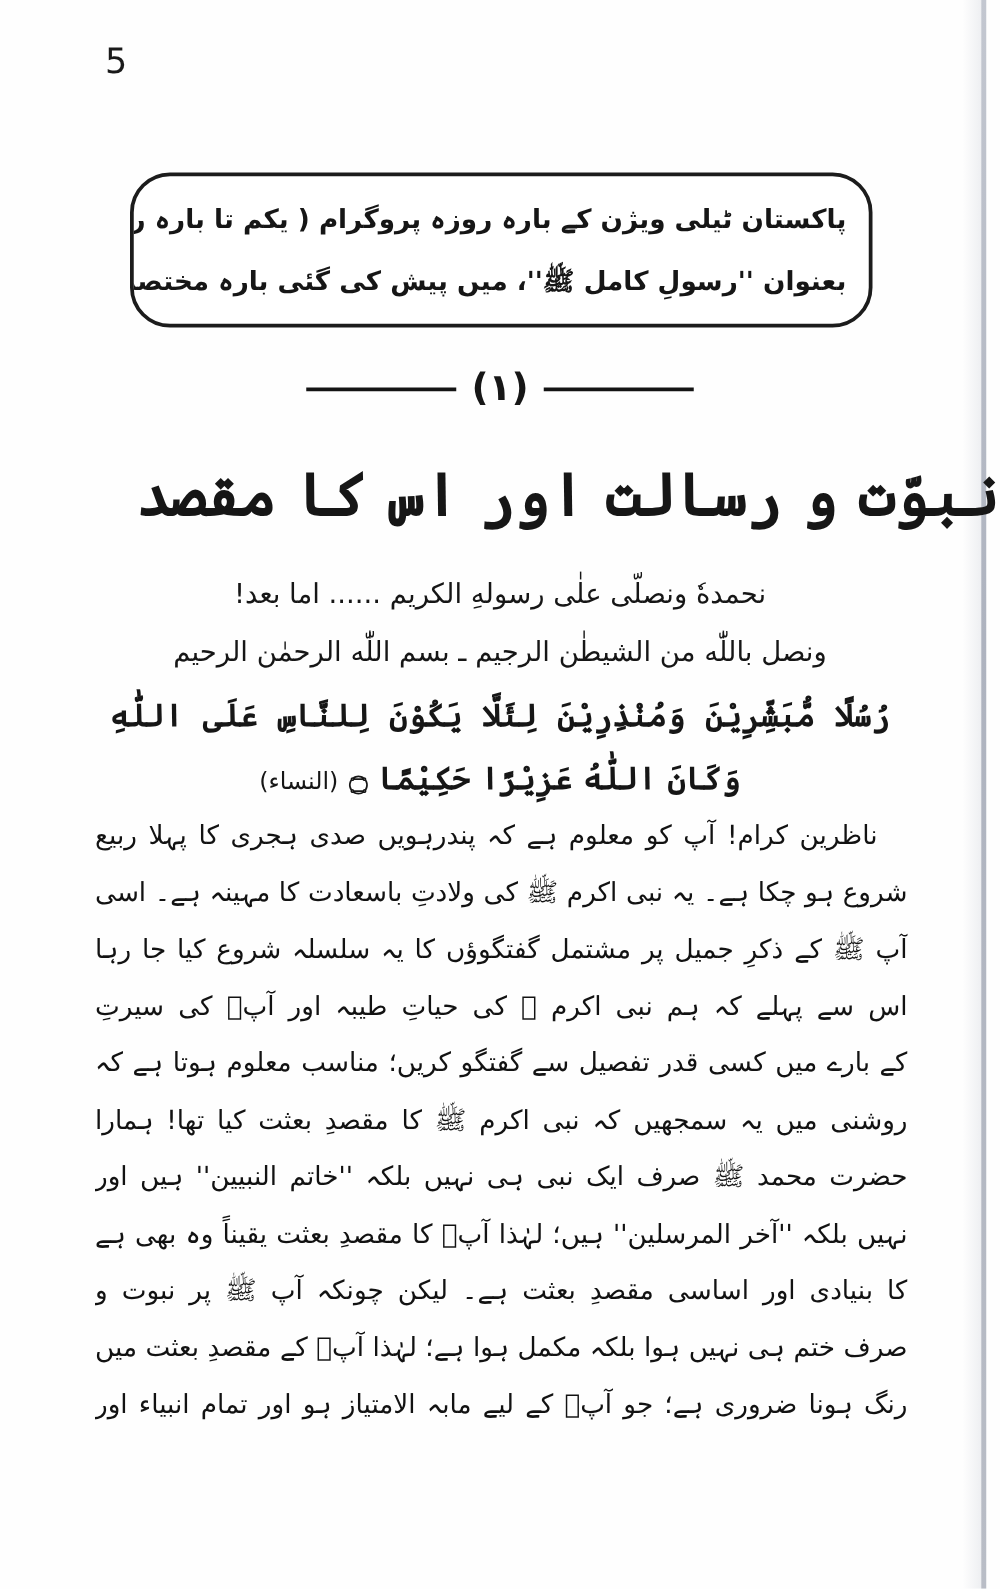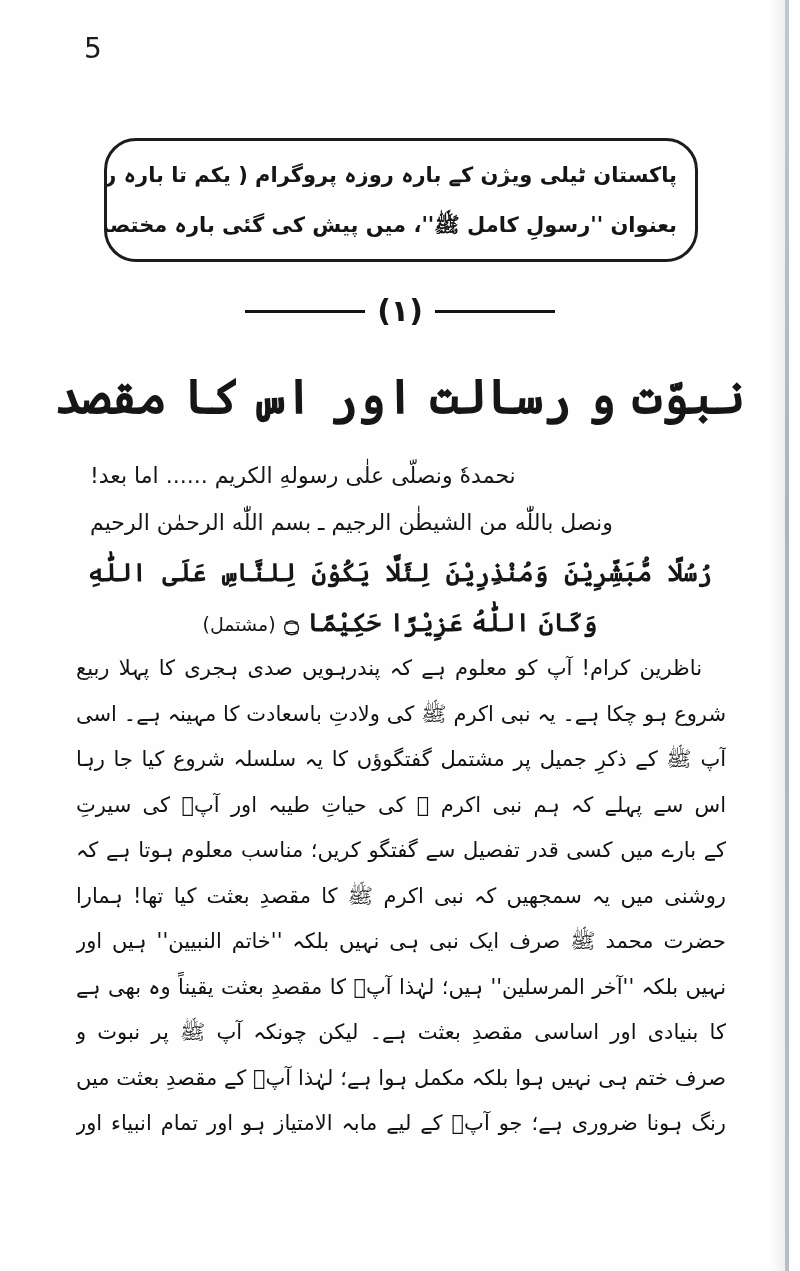--- a/index.html
+++ b/index.html
@@ -86,36 +86,35 @@
     font-size: 30px;
     font-weight: 700;
     line-height: 30px;
   }
   .chapter-title {
     position: absolute;
     top: 348px;
     left: 0;
     width: 800px;
     height: 96px;
-    text-align: center;
     direction: rtl;
     font-family: "DejaVu Serif", serif;
     font-size: 48px;
     font-weight: 700;
     line-height: 96px;
     white-space: nowrap;
     overflow: hidden;
   }
   .invocation {
     position: absolute;
     top: 452px;
     left: 90px;
     width: 620px;
     direction: rtl;
-    text-align: left;
+    text-align: center;
     font-size: 22px;
     line-height: 47px;
     font-weight: 500;
   }
   .invocation p { height: 47px; overflow: hidden; white-space: nowrap; }
   .verse {
     position: absolute;
     top: 548px;
     left: 88px;
     width: 624px;
@@ -184,21 +183,21 @@
 
 <div class="invocation">
   <p>نحمدهٗ ونصلّى علٰى رسولهِ الكريم ...... اما بعد!</p>
   <p>ونصل باللّٰه من الشيطٰن الرجيم ـ بسم اللّٰه الرحمٰن الرحيم</p>
 </div>
 
 <div class="verse">
   <div class="v1">رُسُلًا مُّبَشِّرِيْنَ وَمُنْذِرِيْنَ لِئَلَّا يَكُوْنَ لِلنَّاسِ عَلَى اللّٰهِ حُجَّةٌ بَعْدَ الرُّسُلِ ط</div>
   <div class="v2">
     <span>وَكَانَ اللّٰهُ عَزِيْزًا حَكِيْمًا ۝</span>
-    <span class="ref">(مشتمل)</span>
+    <span class="ref">(النساء)</span>
   </div>
 </div>
 
 <div class="body-text">
   <div class="body-line">ناظرین کرام! آپ کو معلوم ہے کہ پندرہویں صدی ہجری کا پہلا ربیع الاوّل</div>
   <div class="body-line">شروع ہو چکا ہے۔ یہ نبی اکرم ﷺ کی ولادتِ باسعادت کا مہینہ ہے۔ اسی مناسبت سے</div>
   <div class="body-line">آپ ﷺ کے ذکرِ جمیل پر مشتمل گفتگوؤں کا یہ سلسلہ شروع کیا جا رہا ہے۔ اس ضمن میں</div>
   <div class="body-line">اس سے پہلے کہ ہم نبی اکرم ﷺ کی حیاتِ طیبہ اور آپؐ کی سیرتِ مطہرہ کے مختلف گوشوں</div>
   <div class="body-line">کے بارے میں کسی قدر تفصیل سے گفتگو کریں؛ مناسب معلوم ہوتا ہے کہ قرآن حکیم کی</div>
   <div class="body-line">روشنی میں یہ سمجھیں کہ نبی اکرم ﷺ کا مقصدِ بعثت کیا تھا! ہمارا ایمان ہے کہ سیِّدِ وُلدِ آدم</div>

